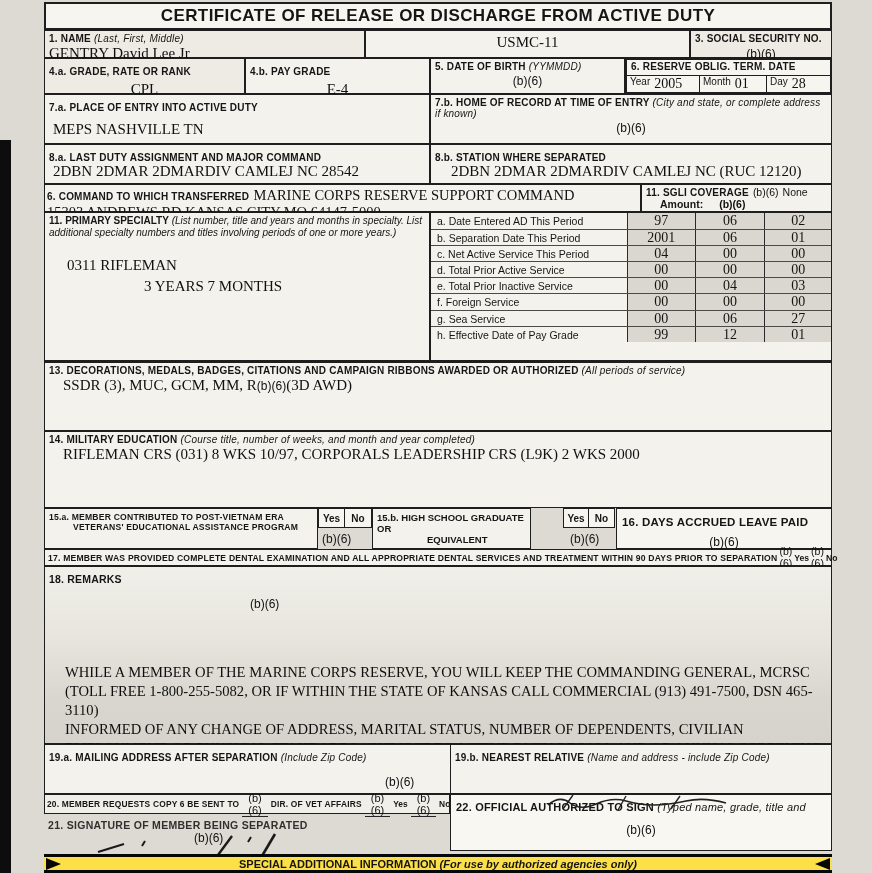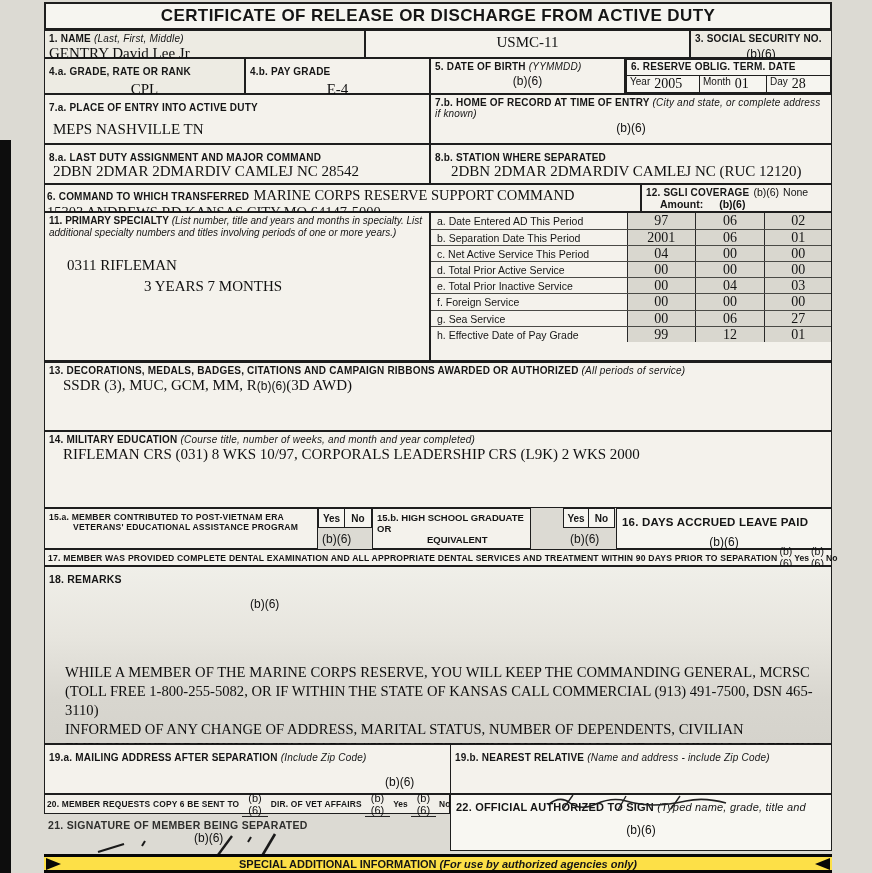--- a/index.html
+++ b/index.html
@@ -210,21 +210,21 @@
     <span class="lbl">8.b. STATION WHERE SEPARATED</span>
     <span class="val">2DBN 2DMAR 2DMARDIV CAMLEJ NC (RUC 12120)</span>
   </div>
 
   <div class="box f9">
     <div class="f9-l1"><span class="lbl">6. COMMAND TO WHICH TRANSFERRED</span> <span class="val">MARINE CORPS RESERVE SUPPORT COMMAND</span></div>
     <div class="f9-l2">15303 ANDREWS RD KANSAS CITY MO 64147-5000</div>
   </div>
   <div class="box f10">
     <div class="f10-l1">
-      <span class="lbl">12. SGLI COVERAGE</span>
+      <span class="lbl">11. SGLI COVERAGE</span>
       <span class="red">(b)(6)</span>
       <span class="f10-none">None</span>
     </div>
     <div class="f10-l2">
       <span>Amount:</span>
       <span class="red">(b)(6)</span>
     </div>
   </div>
 
   <div class="box f11">

